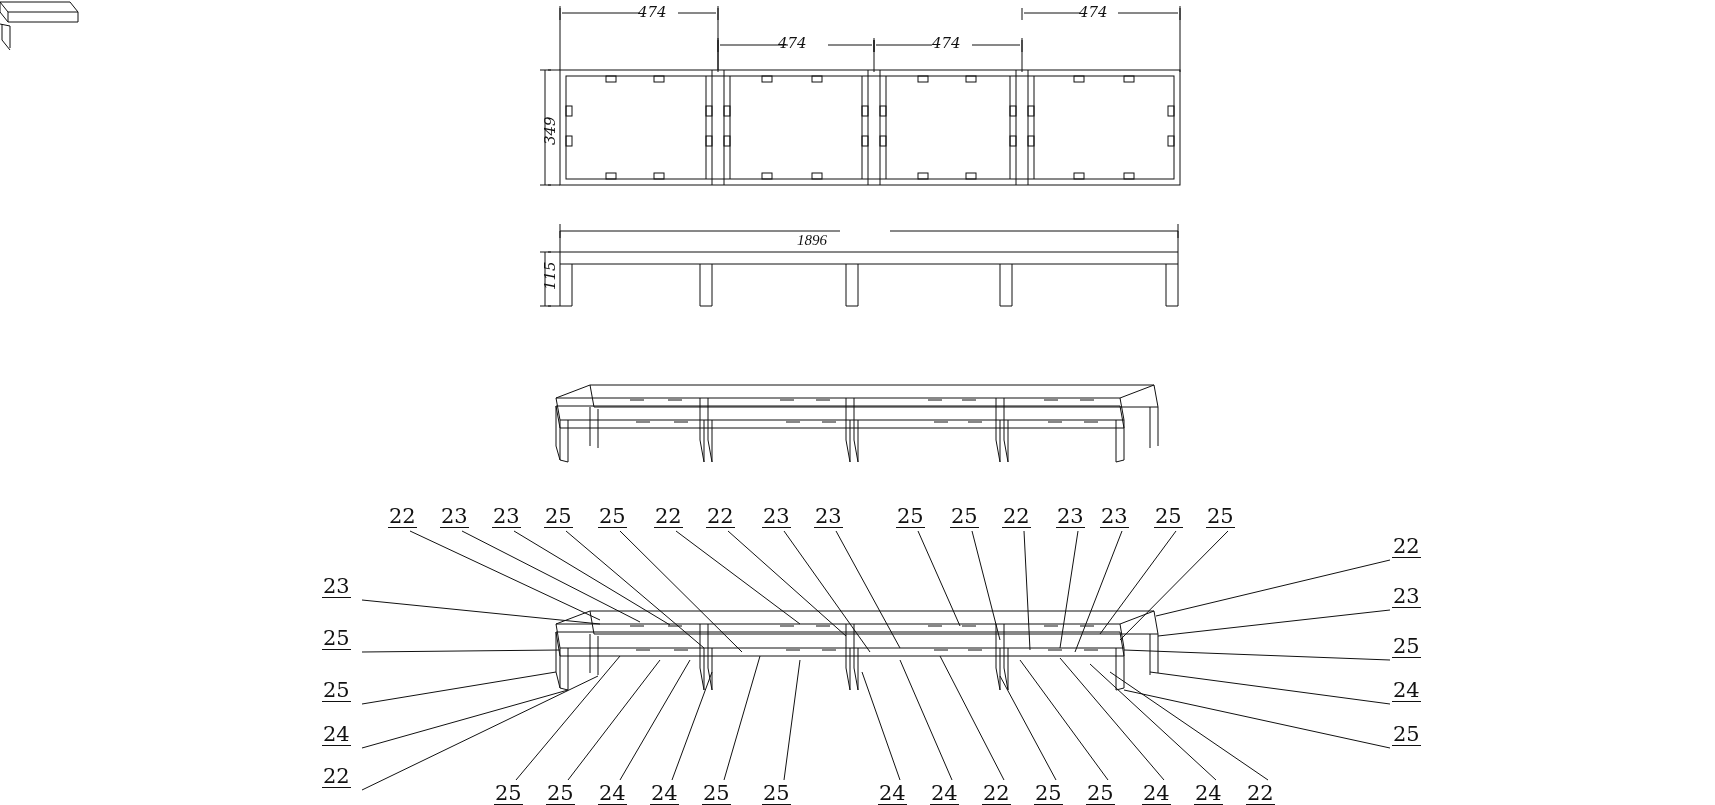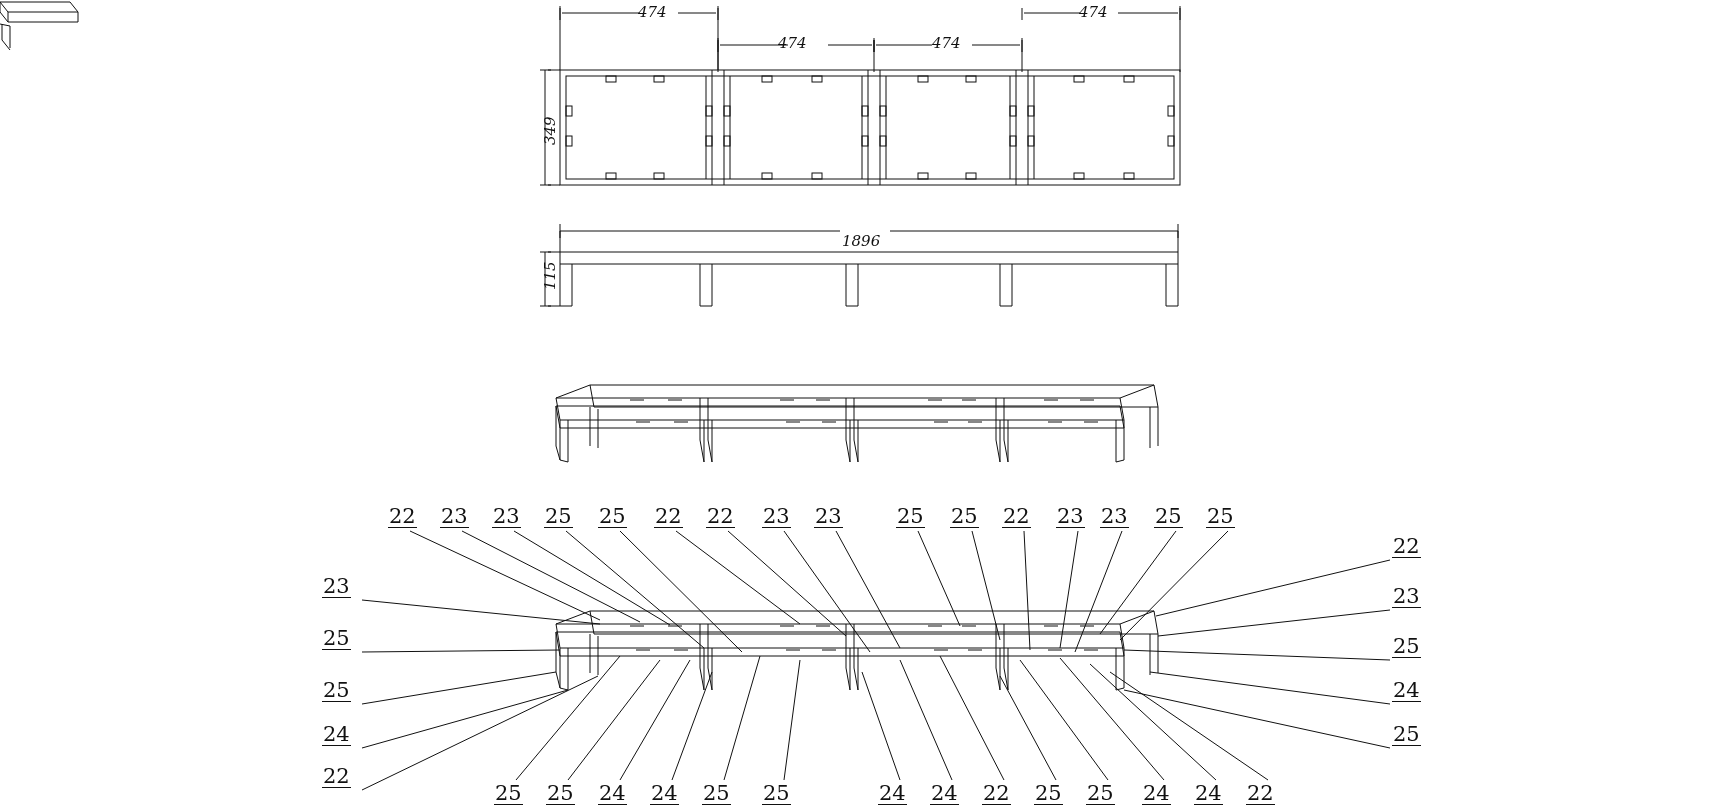--- a/index.html
+++ b/index.html
@@ -349,21 +349,21 @@
         <path d="M1268 780 L1110 672"></path>
       </g>
     </g>
   </svg>
 
   <div class="dim" style="left:638px;top:3px;">474</div>
   <div class="dim" style="left:778px;top:34px;">474</div>
   <div class="dim" style="left:932px;top:34px;">474</div>
   <div class="dim" style="left:1079px;top:3px;">474</div>
   <div class="dimv" style="left:541px;top:145px;">349</div>
-  <div class="dim" style="left:842px;top:232px;">1896</div>
+  <div class="dim" style="left:797px;top:232px;font-family:Liberation Serif, serif;">1896</div>
   <div class="dimv" style="left:541px;top:290px;">115</div>
 
   <div class="tag" style="left:388px;top:505px;">22</div>
   <div class="tag" style="left:440px;top:505px;">23</div>
   <div class="tag" style="left:492px;top:505px;">23</div>
   <div class="tag" style="left:544px;top:505px;">25</div>
   <div class="tag" style="left:598px;top:505px;">25</div>
   <div class="tag" style="left:654px;top:505px;">22</div>
   <div class="tag" style="left:706px;top:505px;">22</div>
   <div class="tag" style="left:762px;top:505px;">23</div>

